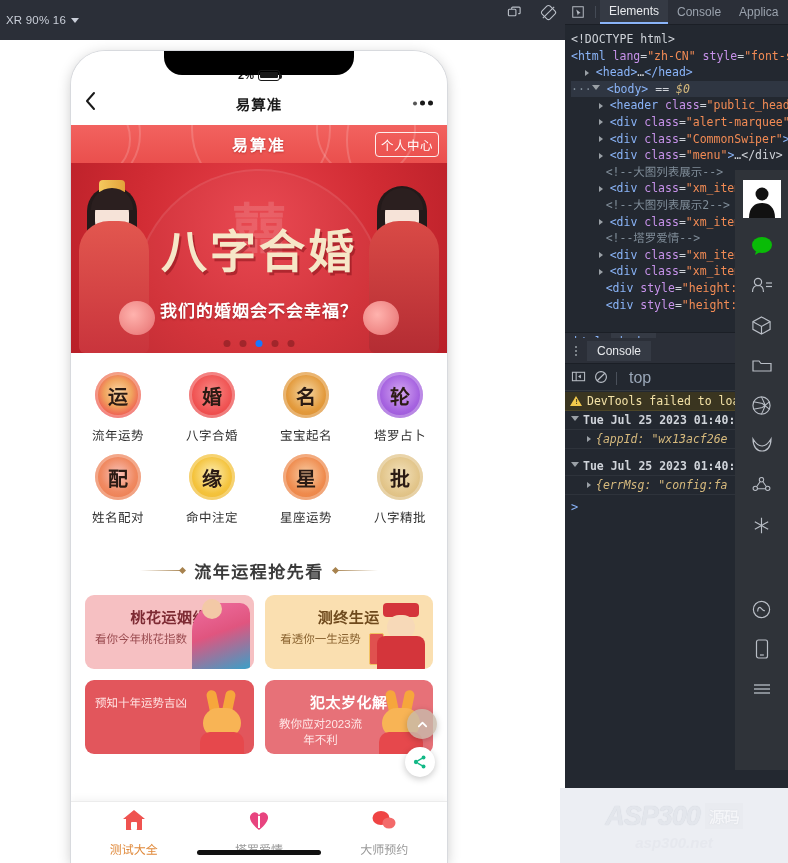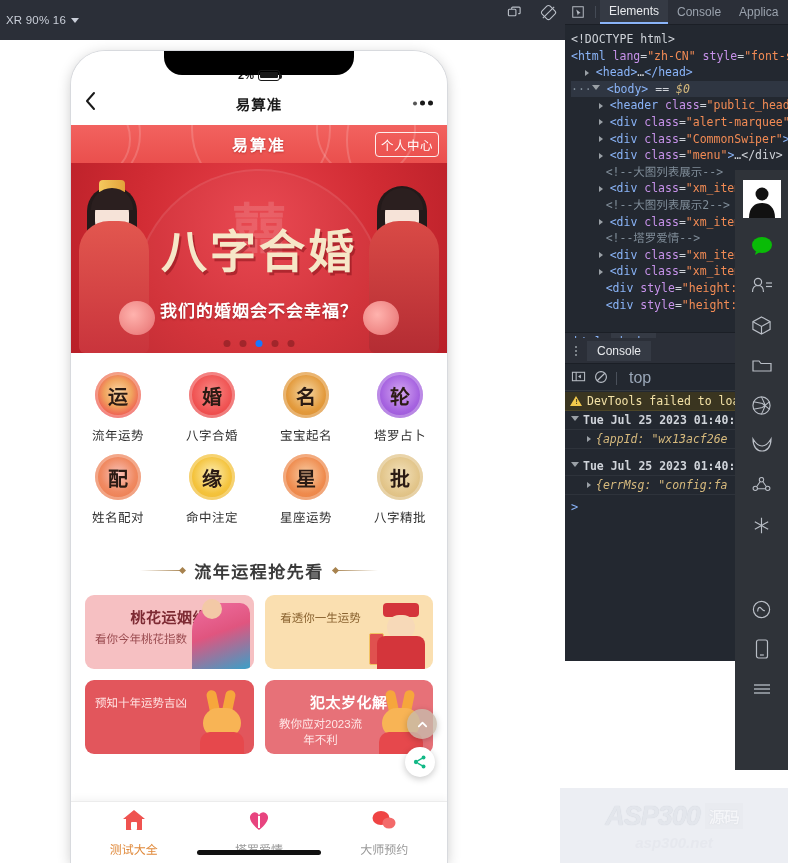--- a/index.html
+++ b/index.html
@@ -236,21 +236,21 @@
   .tab { flex:1; display:flex; flex-direction:column; align-items:center; gap:4px;}
   .tab .t-lab { font-size: 12px; color: #9a9a9a; }
   .tab.active .t-lab { color: #e08a3c; }
   .home-indicator {
     position:absolute; left:50%; transform:translateX(-50%); bottom: 8px;
     width: 124px; height: 5px; background:#111; border-radius: 3px; z-index: 50;
   }
 
   
   .devtools {
-    position: absolute; left: 565px; top: 0; width: 223px; height: 661px;
+    position: absolute; left: 565px; top: 0; width: 223px; height: 863px;
     background: #232830; color: #d0d4da;
     font-family: "DejaVu Sans Mono", monospace;
   }
   .dt-tabs {
     height: 25px; background: #2b2f38; display: flex; align-items: stretch;
     border-bottom: 1px solid #1b1f26;
   }
   .dt-inspect { width: 26px; display:flex; align-items:center; justify-content:center;}
   .dt-sep { width:1px; background:#444a55; margin:6px 4px;}
   .dt-tab {
@@ -478,20 +478,21 @@
           <i class="sec-line r"></i>
         </div>
 
         <div class="cards">
           <div class="card card-pink">
             <div class="c-t">桃花运姻缘</div>
             <div class="c-s">看你今年桃花指数</div>
             <i class="art-lady"></i>
           </div>
           <div class="card card-cream">
+            <div class="c-t">测终生运</div>
             <div class="c-s">看透你一生运势</div>
             <span class="art-god">
                 <i class="scroll"></i>
                 <i class="hat"></i>
                 <i class="face"></i>
                 <i class="robe"></i>
               </span>
           </div>
           <div class="card card-red">
             <div class="c-s">预知十年运势吉凶</div>

